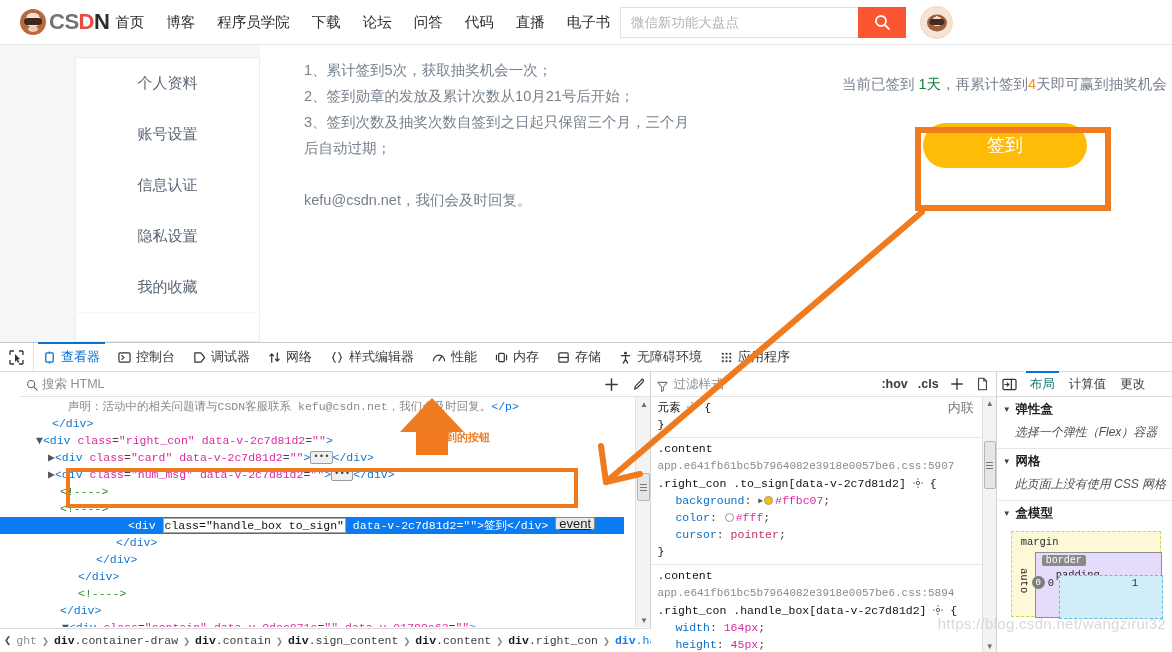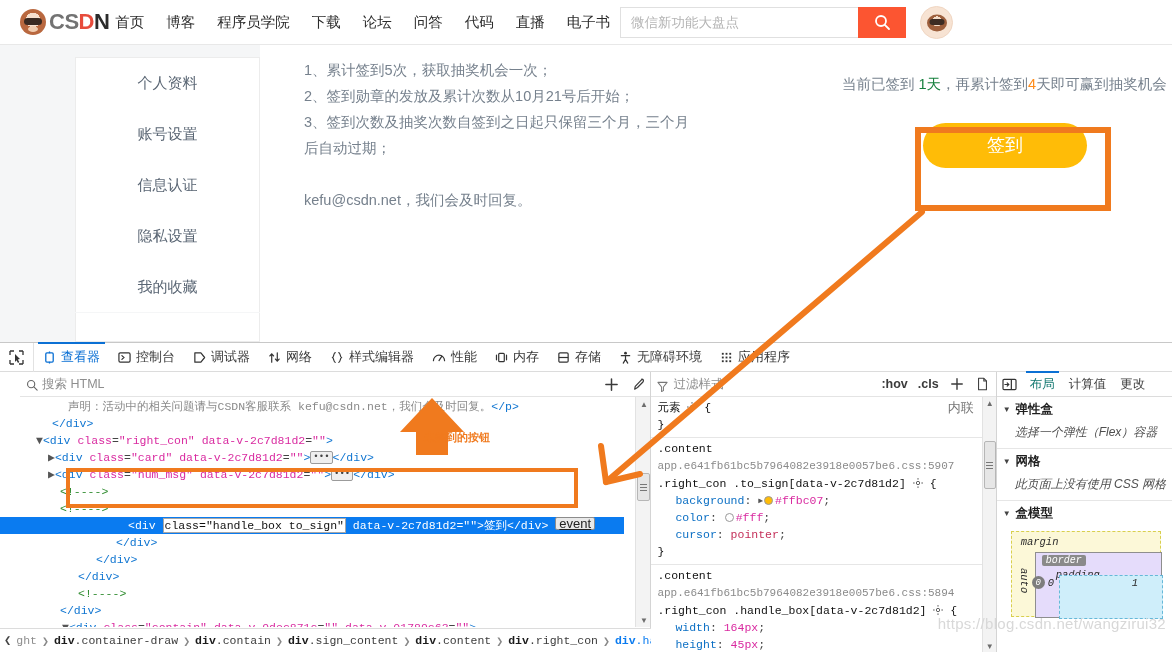--- a/index.html
+++ b/index.html
@@ -261,21 +261,21 @@
   .lay-tab.active::before { content: ""; position: absolute; left: 3px; right: 3px;
     top: -1px; height: 2px; background: #0b70d4; }
   .lay-section { border-bottom: 1px solid #e6e6e6; }
   .lay-head { height: 24px; display: flex; align-items: center; gap: 5px;
     padding-left: 6px; font-size: 12.5px; font-weight: bold; color: #1f1f1f;
     cursor: pointer; }
   .lay-note { padding: 3px 6px 7px 18px; font-size: 12px; font-style: italic;
     color: #4e4e4e; white-space: nowrap; }
   .caret { font-size: 8px; color: #444; }
 
-  .boxmodel { position: relative; padding: 6px 0 0 14px; font-style: italic; }
+  .boxmodel { position: relative; padding: 6px 0 0 14px; }
   .bm-margin {
     position: relative; width: 150px; height: 86px; border: 1px dashed #d8cf4e;
     background: #fcf8d8; font-family: "Liberation Mono", monospace; font-size: 10.5px;
   }
   .bm-label { position: absolute; font-size: 10.5px; color: #2b2b2b;
     font-family: "Liberation Mono", monospace; }
   .bm-border {
     position: absolute; left: 23px; top: 20px; width: 127px; height: 66px;
     background: #e5dcfb; border: 1px solid #8e8e8e;
   }

